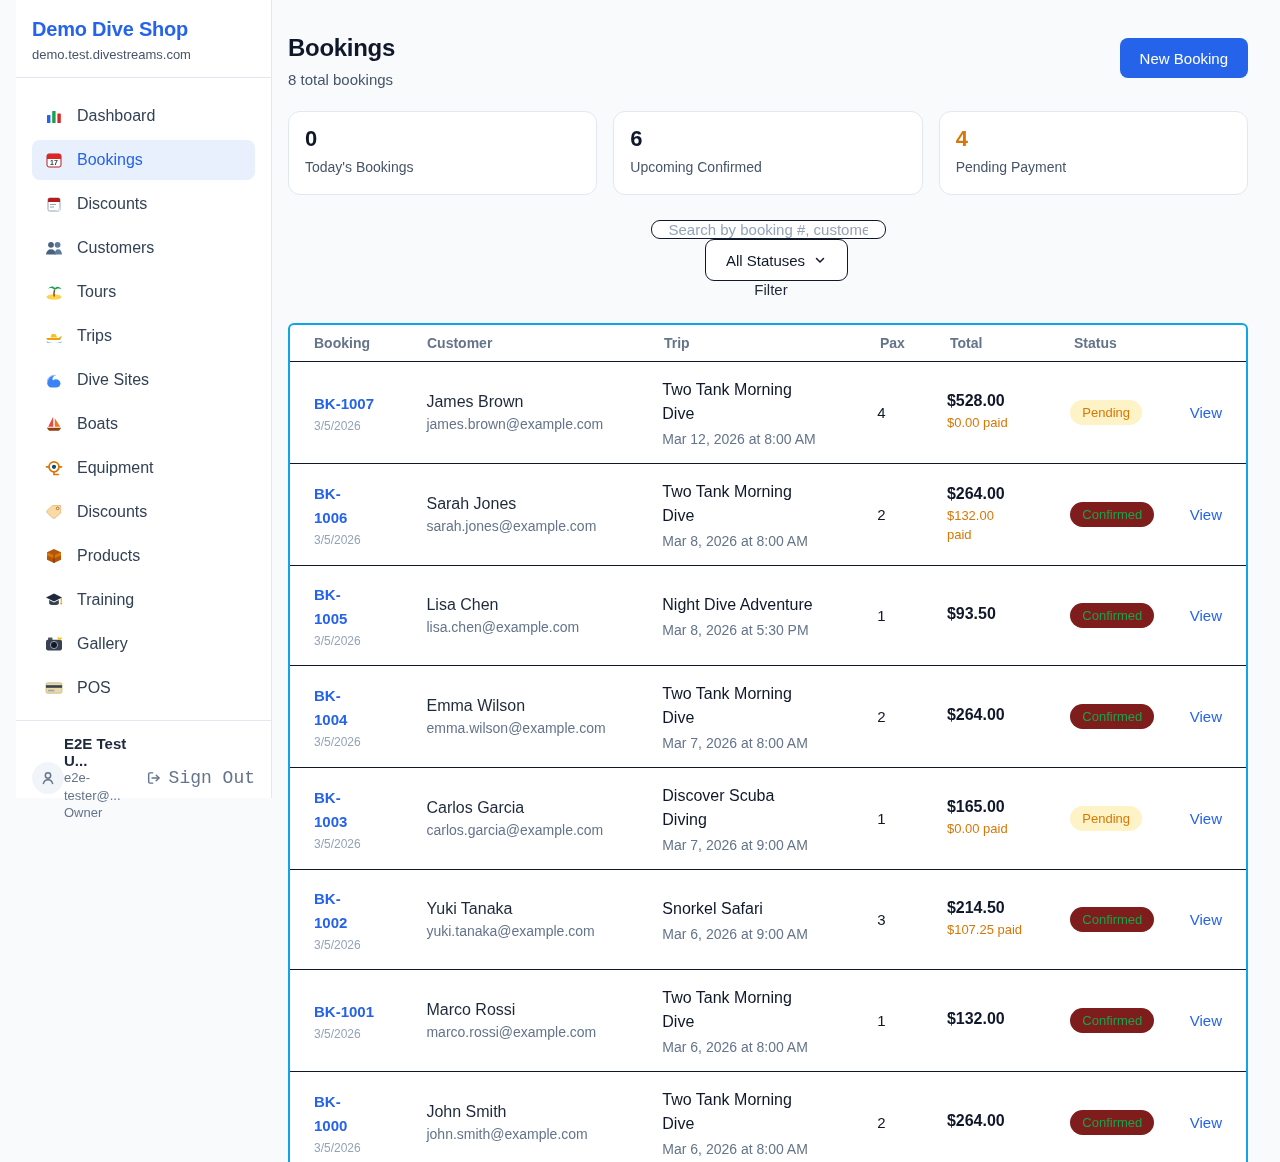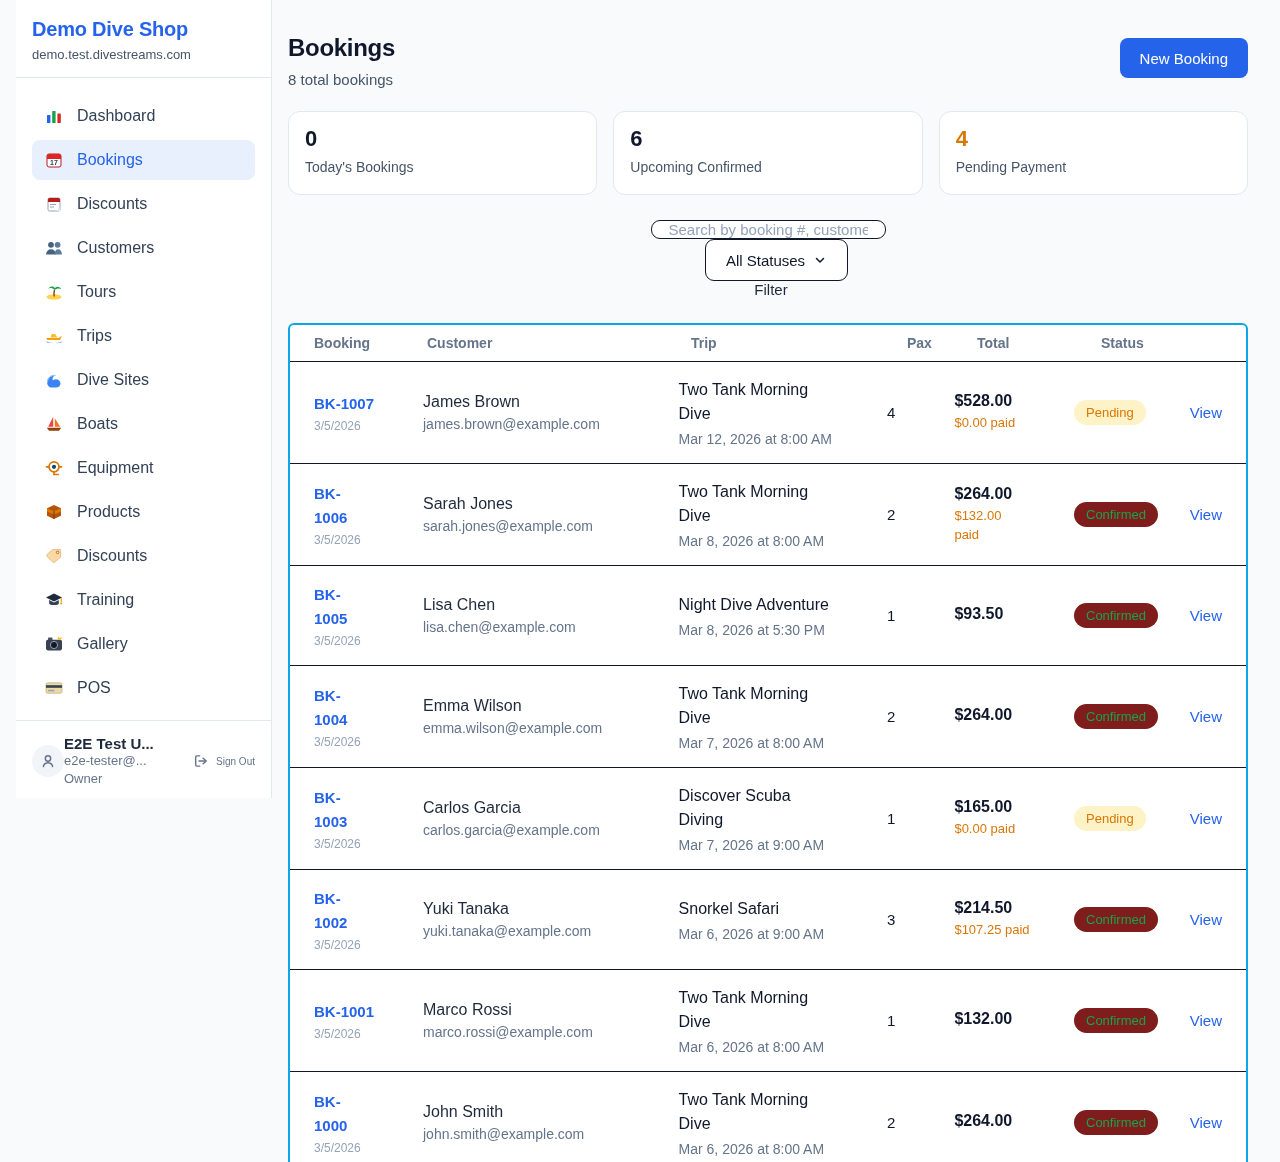--- a/index.html
+++ b/index.html
@@ -43,21 +43,21 @@
     width:32px; height:32px; border-radius:50%;
     background:#f1f5f9; display:flex; align-items:center; justify-content:center; flex:none;
   }
   .avatar svg { width:20px; height:20px; }
   .user-info { flex:1; min-width:0; }
   .user-name { font-size:15px; font-weight:700; color:#1e293b; }
   .user-email, .user-role { font-size:13px; color:#64748b; line-height:1.35; }
   .signout {
     display:flex; align-items:center; gap:7px;
     background:none; border:none; padding:0;
-    font-family:Liberation Sans, sans-serif; font-size:10px; color:#64748b; white-space:nowrap; cursor:pointer;
+    font-family:Liberation Mono, monospace; font-size:18px; color:#64748b; white-space:nowrap; cursor:pointer;
   }
   .signout svg { width:16px; height:16px; }
 
   
   main { position:absolute; left:256px; top:0; width:1024px; padding:34px 32px 0; }
 
   .page-header { display:flex; justify-content:space-between; align-items:flex-start; }
   h1 { margin:0; font-size:24px; font-weight:700; color:#0f172a; letter-spacing:-0.3px; }
   .subtitle { font-size:15px; color:#475569; margin-top:9px; }
   .btn-primary {
@@ -98,21 +98,21 @@
     margin-top:25px; background:#fff;
     border:2px solid #0ea5e9; border-radius:6px; overflow:hidden;
   }
   .thead {
     display:flex; align-items:center; height:37px; padding:0 24px;
     border-bottom:1px solid #0f172a;
     font-size:14px; font-weight:600; color:#64748b;
   }
   .col-booking { width:113px; }
   .col-customer { width:237px; }
-  .col-trip { width:216px;margin-left:27px; }
+  .col-trip { width:216px; }
   .col-pax { width:70px; }
   .col-total { width:124px; }
   .col-status { width:120px; }
   .col-view { flex:1; }
 
   .trow {
     display:flex; align-items:center;
     min-height:100px; padding:16px 24px;
     border-bottom:1px solid #0f172a;
   }
@@ -243,36 +243,36 @@
               <circle cx="9" cy="7.8" r="2.1" fill="#0c4a6e"></circle>
               <path d="M4 7.8H1.5M16.5 7.8H14M9 12.8v2.7h4.2" fill="none" stroke="#d97706" stroke-width="1.7" stroke-linecap="round"></path>
             </svg>
           </span>
     <span class="nav-label">Equipment</span>
   </div>
 
   <div class="nav-item">
     <span class="nav-icon">
             <svg viewBox="0 0 18 18">
+              <path d="M2.3 7.2l5.5-4.7h7.9v7.6l-5.7 4.8a1.9 1.9 0 01-2.6-.1L2.3 9.9a1.9 1.9 0 010-2.7z" fill="#fbd9a5" stroke="#e0b87a" stroke-width=".8"></path>
+              <circle cx="12.6" cy="5.4" r="1.25" fill="#fff" stroke="#b45309" stroke-width=".9"></circle>
+            </svg>
+          </span>
+    <span class="nav-label">Discounts</span>
+  </div>
+
+  <div class="nav-item">
+    <span class="nav-icon">
+            <svg viewBox="0 0 18 18">
               <path d="M2 5.2L9 2l7 3.2v7.6L9 16l-7-3.2z" fill="#b45309"></path>
               <path d="M2 5.2l7 3 7-3v3.2l-7 3-7-3z" fill="#d97706"></path>
               <path d="M9 8.2V16" stroke="#78350f" stroke-width="1" fill="none"></path>
             </svg>
           </span>
     <span class="nav-label">Products</span>
-  </div>
-
-  <div class="nav-item">
-    <span class="nav-icon">
-            <svg viewBox="0 0 18 18">
-              <path d="M2.3 7.2l5.5-4.7h7.9v7.6l-5.7 4.8a1.9 1.9 0 01-2.6-.1L2.3 9.9a1.9 1.9 0 010-2.7z" fill="#fbd9a5" stroke="#e0b87a" stroke-width=".8"></path>
-              <circle cx="12.6" cy="5.4" r="1.25" fill="#fff" stroke="#b45309" stroke-width=".9"></circle>
-            </svg>
-          </span>
-    <span class="nav-label">Discounts</span>
   </div>
 
   <div class="nav-item">
     <span class="nav-icon">
             <svg viewBox="0 0 18 18">
               <path d="M9 2.6L1 6.6l8 4 8-4z" fill="#1e293b"></path>
               <path d="M4.2 9v3.8c0 1.6 9.6 1.6 9.6 0V9L9 11.4z" fill="#334155"></path>
               <path d="M16.2 7v4.6" stroke="#f59e0b" stroke-width="1.1"></path>
               <circle cx="16.2" cy="12.6" r="1" fill="#f59e0b"></circle>
             </svg>

